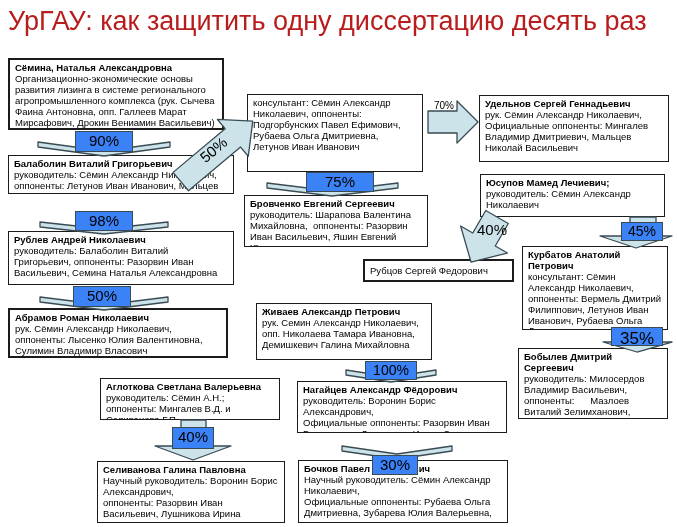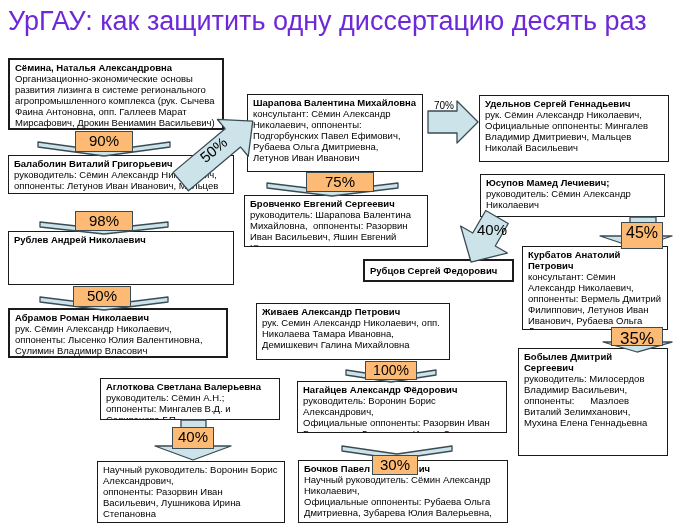--- a/index.html
+++ b/index.html
@@ -2,34 +2,34 @@
 <html><head>
 <meta charset="utf-8">
 <style>
   html,body{margin:0;padding:0;background:#fff;}
   #stage{
     position:relative;width:677px;height:527px;background:#fff;overflow:hidden;
     font-family:"Liberation Sans","DejaVu Sans",sans-serif;color:#000;
   }
   #title{
     position:absolute;left:8px;top:6px;width:665px;
-    font-size:27px;font-weight:normal;color:#6d28d9;white-space:nowrap;
+    font-size:27px;font-weight:normal;color:#b91c1c;white-space:nowrap;
   }
   .node{
     position:absolute;background:#fff;border:1.4px solid #1b1b1b;
     padding:3px 5px;font-size:9.5px;line-height:1.15;box-sizing:border-box;overflow:hidden;
   }
   .node .t{font-weight:bold;}
-  .node.plain .t{font-weight:bold;}
+  .node.plain .t{font-weight:normal;}
   .node .b{white-space:pre-wrap;}
   .node.thick{border-width:2px;}
   svg.arrows{position:absolute;left:0;top:0;z-index:3;pointer-events:none;}
   .nodes{position:relative;z-index:2;}
   .plabel{
-    position:absolute;z-index:4;background:#fdba74;border:1.4px solid #3a4b54;
+    position:absolute;z-index:4;background:#3b82f6;border:1.4px solid #3a4b54;
     font-size:15px;line-height:1.25;text-align:center;color:#000;box-sizing:border-box;
   }
   .plabel.naked{background:transparent;border:none;z-index:5;}
 </style>
 </head>
 <body>
 
 <div id="stage">
 
   <div id="title">УрГАУ: как защитить одну диссертацию десять раз</div>
@@ -41,53 +41,54 @@
       <div class="b">Организационно-экономические основы развития лизинга в системе регионального агропромышленного комплекса (рук. Сычева Фаина Антоновна, опп. Галлеев Марат Мирсафович, Дрокин Вениамин Васильевич)</div>
     </div>
 
     <div class="node" style="left:8px;top:155px;width:226px;height:39px">
       <div class="t">Балаболин Виталий Григорьевич</div>
       <div class="b">руководитель: Сёмин Александр Николаевич, оппоненты: Летунов Иван Иванович, Мальцев Николай Васильевич</div>
     </div>
 
     <div class="node" style="left:8px;top:231px;width:226px;height:54px">
       <div class="t">Рублев Андрей Николаевич</div>
+      <div class="b">руководитель: Балаболин Виталий Григорьевич, оппоненты: Разорвин Иван Васильевич, Семина Наталья Александровна</div>
     </div>
 
     <div class="node thick" style="left:8px;top:308px;width:220px;height:50px">
       <div class="t">Абрамов Роман Николаевич</div>
       <div class="b">рук. Сёмин Александр Николаевич, оппоненты: Лысенко Юлия Валентиновна, Сулимин Владимир Власович</div>
     </div>
 
     <div class="node" style="left:100px;top:378px;width:180px;height:42px">
       <div class="t">Аглоткова Светлана Валерьевна</div>
       <div class="b">руководитель: Сёмин А.Н.; оппоненты: Мингалев В.Д. и Селиванова Г.П.</div>
     </div>
 
     <div class="node" style="left:97px;top:461px;width:188px;height:62px">
+      <div class="t">Селиванова Галина Павловна</div>
       <div class="b">Научный руководитель: Воронин Борис Александрович,
 оппоненты: Разорвин Иван Васильевич, Лушникова Ирина Степановна</div>
     </div>
 
     <div class="node" style="left:247px;top:94px;width:176px;height:78px">
-      <div class="t">Шарапова Валентина Михайловна</div>
       <div class="b">консультант: Сёмин Александр Николаевич, оппоненты: Подгорбунских Павел Ефимович, Рубаева Ольга Дмитриевна, Летунов Иван Иванович</div>
     </div>
 
     <div class="node" style="left:244px;top:195px;width:184px;height:52px">
       <div class="t">Бровченко Евгений Сергеевич</div>
       <div class="b">руководитель: Шарапова Валентина Михайловна,  оппоненты: Разорвин Иван Васильевич, Яшин Евгений Юрьевич,</div>
     </div>
 
     <div class="node plain thick" style="left:363px;top:259px;width:151px;height:23px;padding-top:5px">
       <div class="t">Рубцов  Сергей Федорович</div>
       <div class="b"></div>
     </div>
 
-    <div class="node" style="left:256px;top:303px;width:194px;height:57px">
+    <div class="node" style="left:256px;top:303px;width:176px;height:57px">
       <div class="t">Живаев Александр Петрович</div>
       <div class="b">рук. Семин Александр Николаевич, опп. Николаева Тамара Ивановна, Демишкевич Галина Михайловна</div>
     </div>
 
     <div class="node" style="left:297px;top:381px;width:210px;height:52px">
       <div class="t">Нагайцев Александр Фёдорович</div>
       <div class="b">руководитель: Воронин Борис Александрович,
 Официальные оппоненты: Разорвин Иван Васильевич, Лушникова Ирина Степановна</div>
     </div>
 
@@ -106,21 +107,21 @@
     <div class="node" style="left:480px;top:174px;width:185px;height:43px">
       <div class="t">Юсупов Мамед Лечиевич;</div>
       <div class="b">руководитель: Сёмин Александр Николаевич</div>
     </div>
 
     <div class="node" style="left:522px;top:246px;width:146px;height:84px">
       <div class="t">Курбатов Анатолий Петрович</div>
       <div class="b">консультант: Сёмин Александр Николаевич, оппоненты: Вермель Дмитрий Филиппович, Летунов Иван Иванович, Рубаева Ольга Дмитриевна</div>
     </div>
 
-    <div class="node" style="left:518px;top:348px;width:150px;height:108px">
+    <div class="node" style="left:518px;top:348px;width:150px;height:71px">
       <div class="t">Бобылев Дмитрий Сергеевич</div>
       <div class="b">руководитель: Милосердов Владимир Васильевич,
 оппоненты:      Мазлоев Виталий Зелимханович,
 Мухина Елена Геннадьевна</div>
     </div>
 
   </div>
 
   <svg class="arrows" width="677" height="527" viewBox="0 0 677 527">
     <g fill="#cbe3e9" stroke="#3a4b54" stroke-width="1.3" stroke-linejoin="round">
@@ -151,20 +152,20 @@
       </g>
     </g>
   </svg>
 
   <div class="plabel" style="left:75px;top:131px;width:58px;height:21px">90%</div>
   <div class="plabel" style="left:75px;top:211px;width:58px;height:20px">98%</div>
   <div class="plabel" style="left:73px;top:286px;width:58px;height:21px">50%</div>
   <div class="plabel" style="left:306px;top:172px;width:68px;height:20px">75%</div>
   <div class="plabel" style="left:365px;top:361px;width:52px;height:19px;font-size:14px">100%</div>
   <div class="plabel" style="left:372px;top:455px;width:46px;height:20px">30%</div>
-  <div class="plabel" style="left:621px;top:222px;width:42px;height:27px;font-size:16px">45%</div>
+  <div class="plabel" style="left:621px;top:222px;width:42px;height:19px;font-size:14px">45%</div>
   <div class="plabel" style="left:611px;top:327px;width:52px;height:19px;font-size:17px">35%</div>
   <div class="plabel" style="left:172px;top:427px;width:42px;height:22px">40%</div>
   <div class="plabel naked" style="left:429px;top:100px;width:30px;font-size:10px">70%</div>
   <div class="plabel naked" style="left:190px;top:141px;width:48px;transform:rotate(-40deg)">50%</div>
   <div class="plabel naked" style="left:474px;top:221px;width:36px">40%</div>
 
 </div>
 
 </body></html>

